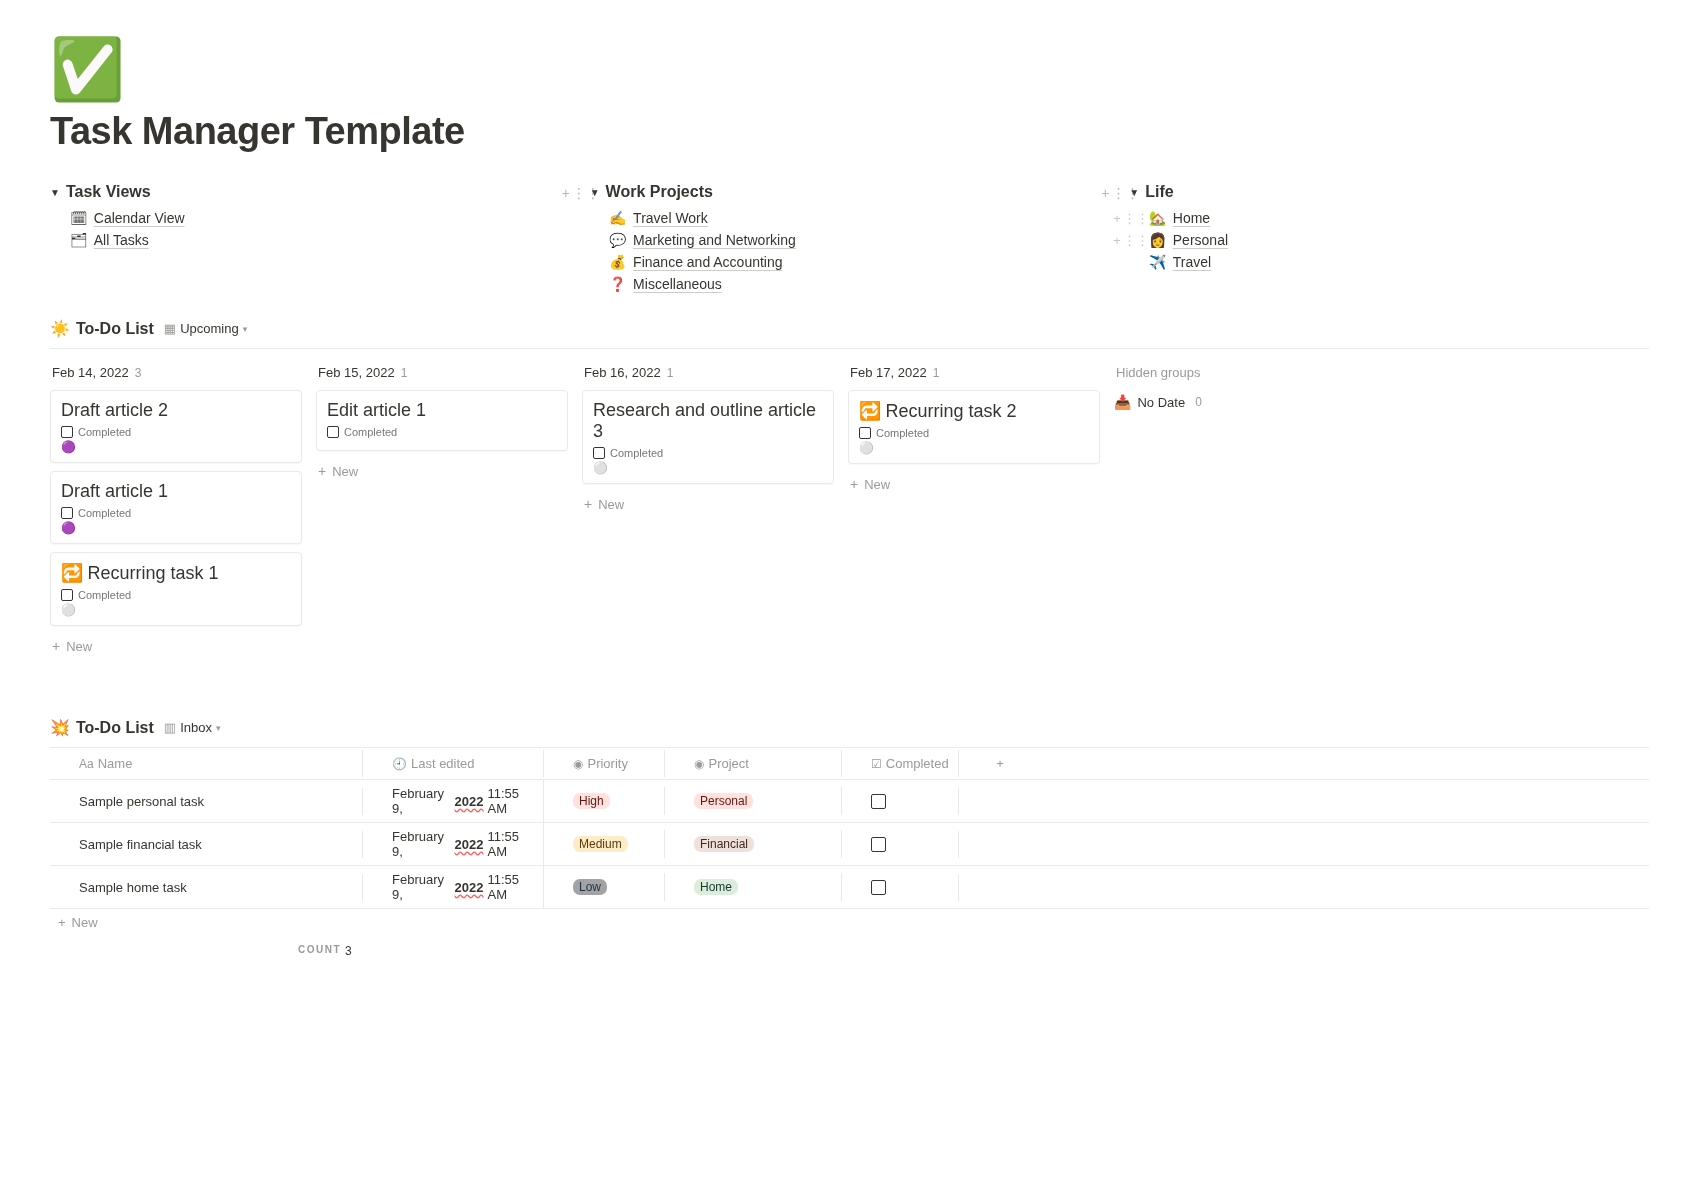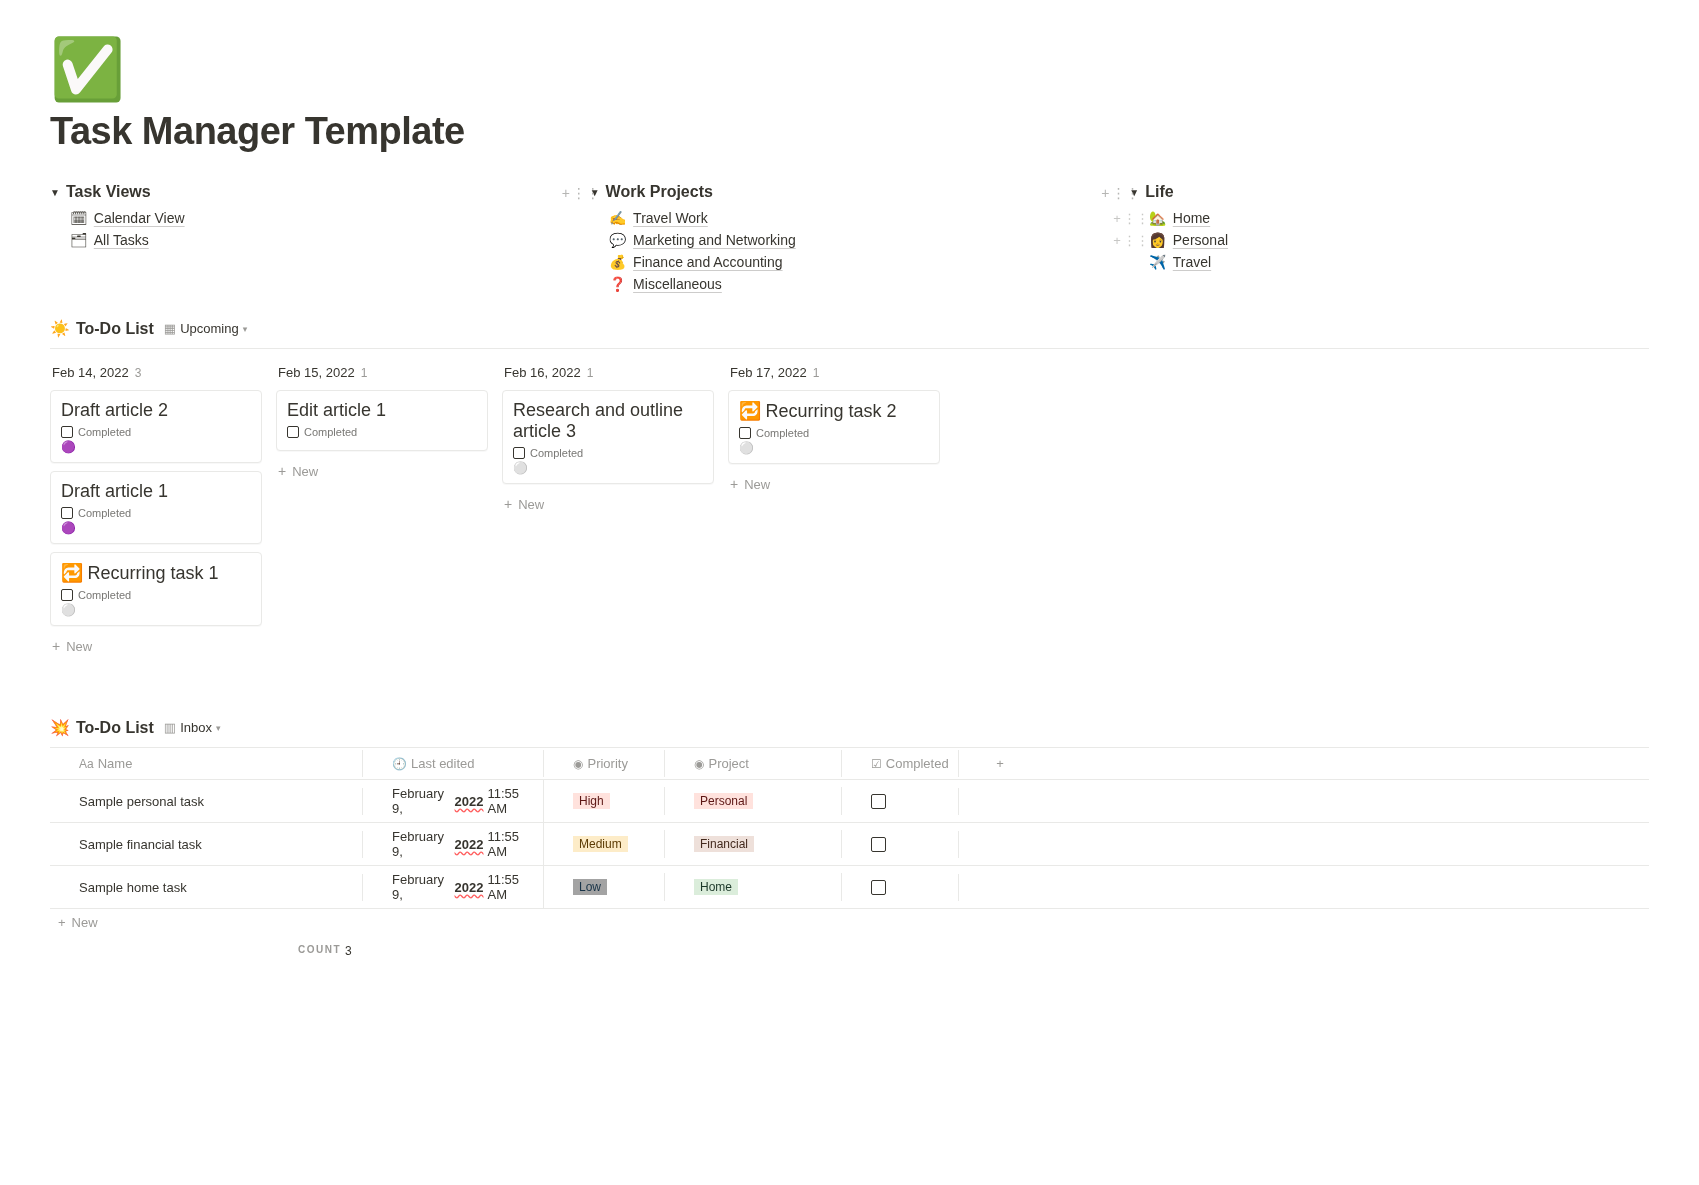--- a/index.html
+++ b/index.html
@@ -113,21 +113,21 @@
 }
 
 .board {
   display: flex;
   gap: 14px;
   border-top: 1px solid #e9e9e7;
   padding-top: 10px;
   overflow-x: auto;
 }
 .board-col {
-  width: 212px;
+  width: 252px;
   flex-shrink: 0;
 }
 .board-col.hidden-col {
   width: 160px;
 }
 .col-head {
   display: flex;
   align-items: center;
   gap: 6px;
   font-size: 13px;
@@ -224,21 +224,21 @@
 .tcell.c-name { width: 292px; }
 .tcell.c-edited { width: 160px; }
 .tcell.c-priority { width: 100px; }
 .tcell.c-project { width: 156px; }
 .tcell.c-completed { width: 96px; }
 .tcell.c-add { width: 40px; justify-content: center; color: #9b9a97; }
 .trow.header .ico { font-size: 12px; color: #9b9a97; }
 .tag {
   display: inline-block;
   padding: 1px 6px;
-  border-radius: 0;
+  border-radius: 7px;
   font-size: 12px;
 }
 .tag.high { background: #ffe2dd; color: #5d1715; }
 .tag.medium { background: #fdecc8; color: #5c3b04; }
 .tag.low { background: #a3a3a3; color: #183347; }
 .tag.personal { background: #ffe2dd; color: #5d1715; }
 .tag.financial { background: #eee0da; color: #442a1e; }
 .tag.home { background: #dbeddb; color: #1c3829; }
 .cb-lg {
   width: 15px;
@@ -462,20 +462,30 @@
           <span class="cb"></span>
           <span>Completed</span>
         </div>
         <div class="card-dot">⚪️</div>
       </div>
       <div class="new-btn">
         <span class="plus">+</span>
         <span>New</span>
       </div>
     </div>
+    <div class="board-col hidden-col">
+      <div class="col-head muted">
+        <span class="date">Hidden groups</span>
+      </div>
+      <div class="hidden-item">
+        <span class="ico">📥</span>
+        <span>No Date</span>
+        <span class="cnt">0</span>
+      </div>
+    </div>
   </div>
 
 <div class="table-section">
   <div class="section-head">
     <div class="section-title">
       <span>💥</span>
       <span>To-Do List</span>
     </div>
     <div class="view-chip">
       <span class="ico">▥</span>

